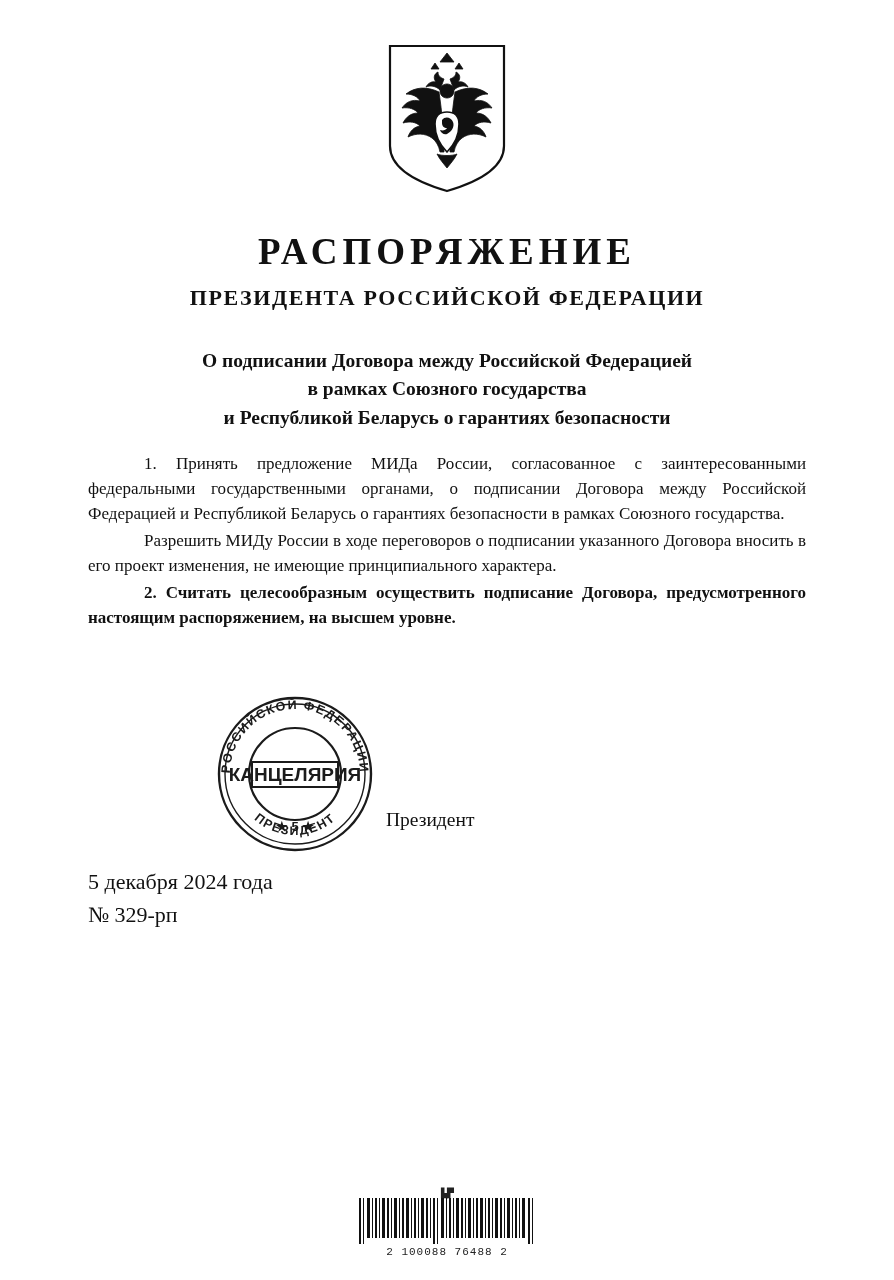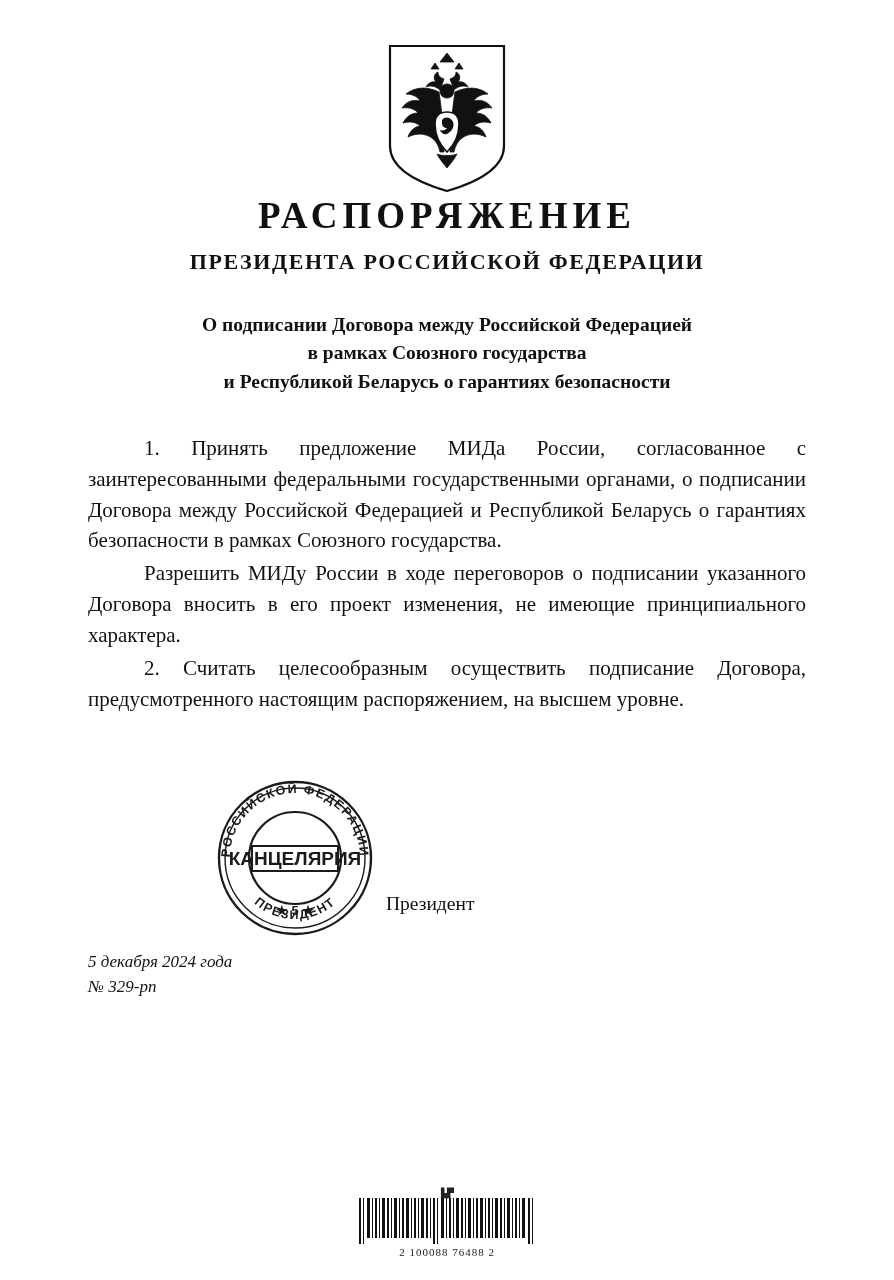--- a/index.html
+++ b/index.html
@@ -31,20 +31,21 @@
     padding-top: 42px;
   }
   .emblem {
     width: 130px;
     height: 152px;
     display: block;
   }
 
   
   .doc-title {
+    margin-top: 36px;
     text-align: center;
     font-size: 37px;
     font-weight: 700;
     letter-spacing: 5px;
     font-family: "Liberation Serif", serif;
   }
   .doc-subtitle {
     margin-top: 12px;
     text-align: center;
     font-size: 22px;
@@ -56,33 +57,34 @@
     margin-top: 36px;
     text-align: center;
     font-size: 19.5px;
     font-weight: 700;
     line-height: 1.45;
     padding: 0 28px;
   }
 
   
   .body-text {
-    margin-top: 37px;
-    font-size: 21px;
+    margin-top: 20px;
+    font-size: 17px;
     line-height: 1.47;
     text-align: justify;
   }
   .body-text p {
     margin: 0 0 2px 0;
     text-indent: 56px;
     text-align: justify;
     text-justify: inter-word;
   }
   .body-text p.last-of-block {
     margin-bottom: 6px;
+    font-weight: bold;
   }
 
   
   .sign-area {
     position: relative;
     margin-top: 96px;
     height: 120px;
   }
   .stamp {
     position: absolute;
@@ -99,23 +101,22 @@
     line-height: 1.5;
   }
   .sign-text .name {
     display: inline-block;
     margin-left: 64px;
   }
 
   
   .docmeta {
     margin-top: 18px;
-    font-size: 17px;
+    font-size: 22px;
     line-height: 1.5;
-    font-style: italic;
   }
 
   
   .barcode-wrap {
     position: absolute;
     left: 0;
     right: 0;
     bottom: 22px;
     display: flex;
     flex-direction: column;
@@ -126,21 +127,21 @@
     line-height: 8px;
     color: #222;
     margin-bottom: 1px;
     letter-spacing: -1px;
   }
   .barcode-bars {
     display: block;
   }
   .barcode-digits {
     margin-top: 2px;
-    font-family: Liberation Serif, serif;
+    font-family: Liberation Mono, monospace;
     font-size: 11px;
     letter-spacing: 1px;
     color: #222;
   }
 </style>
 </head>
 <body>
 
 <div class="page">
 

